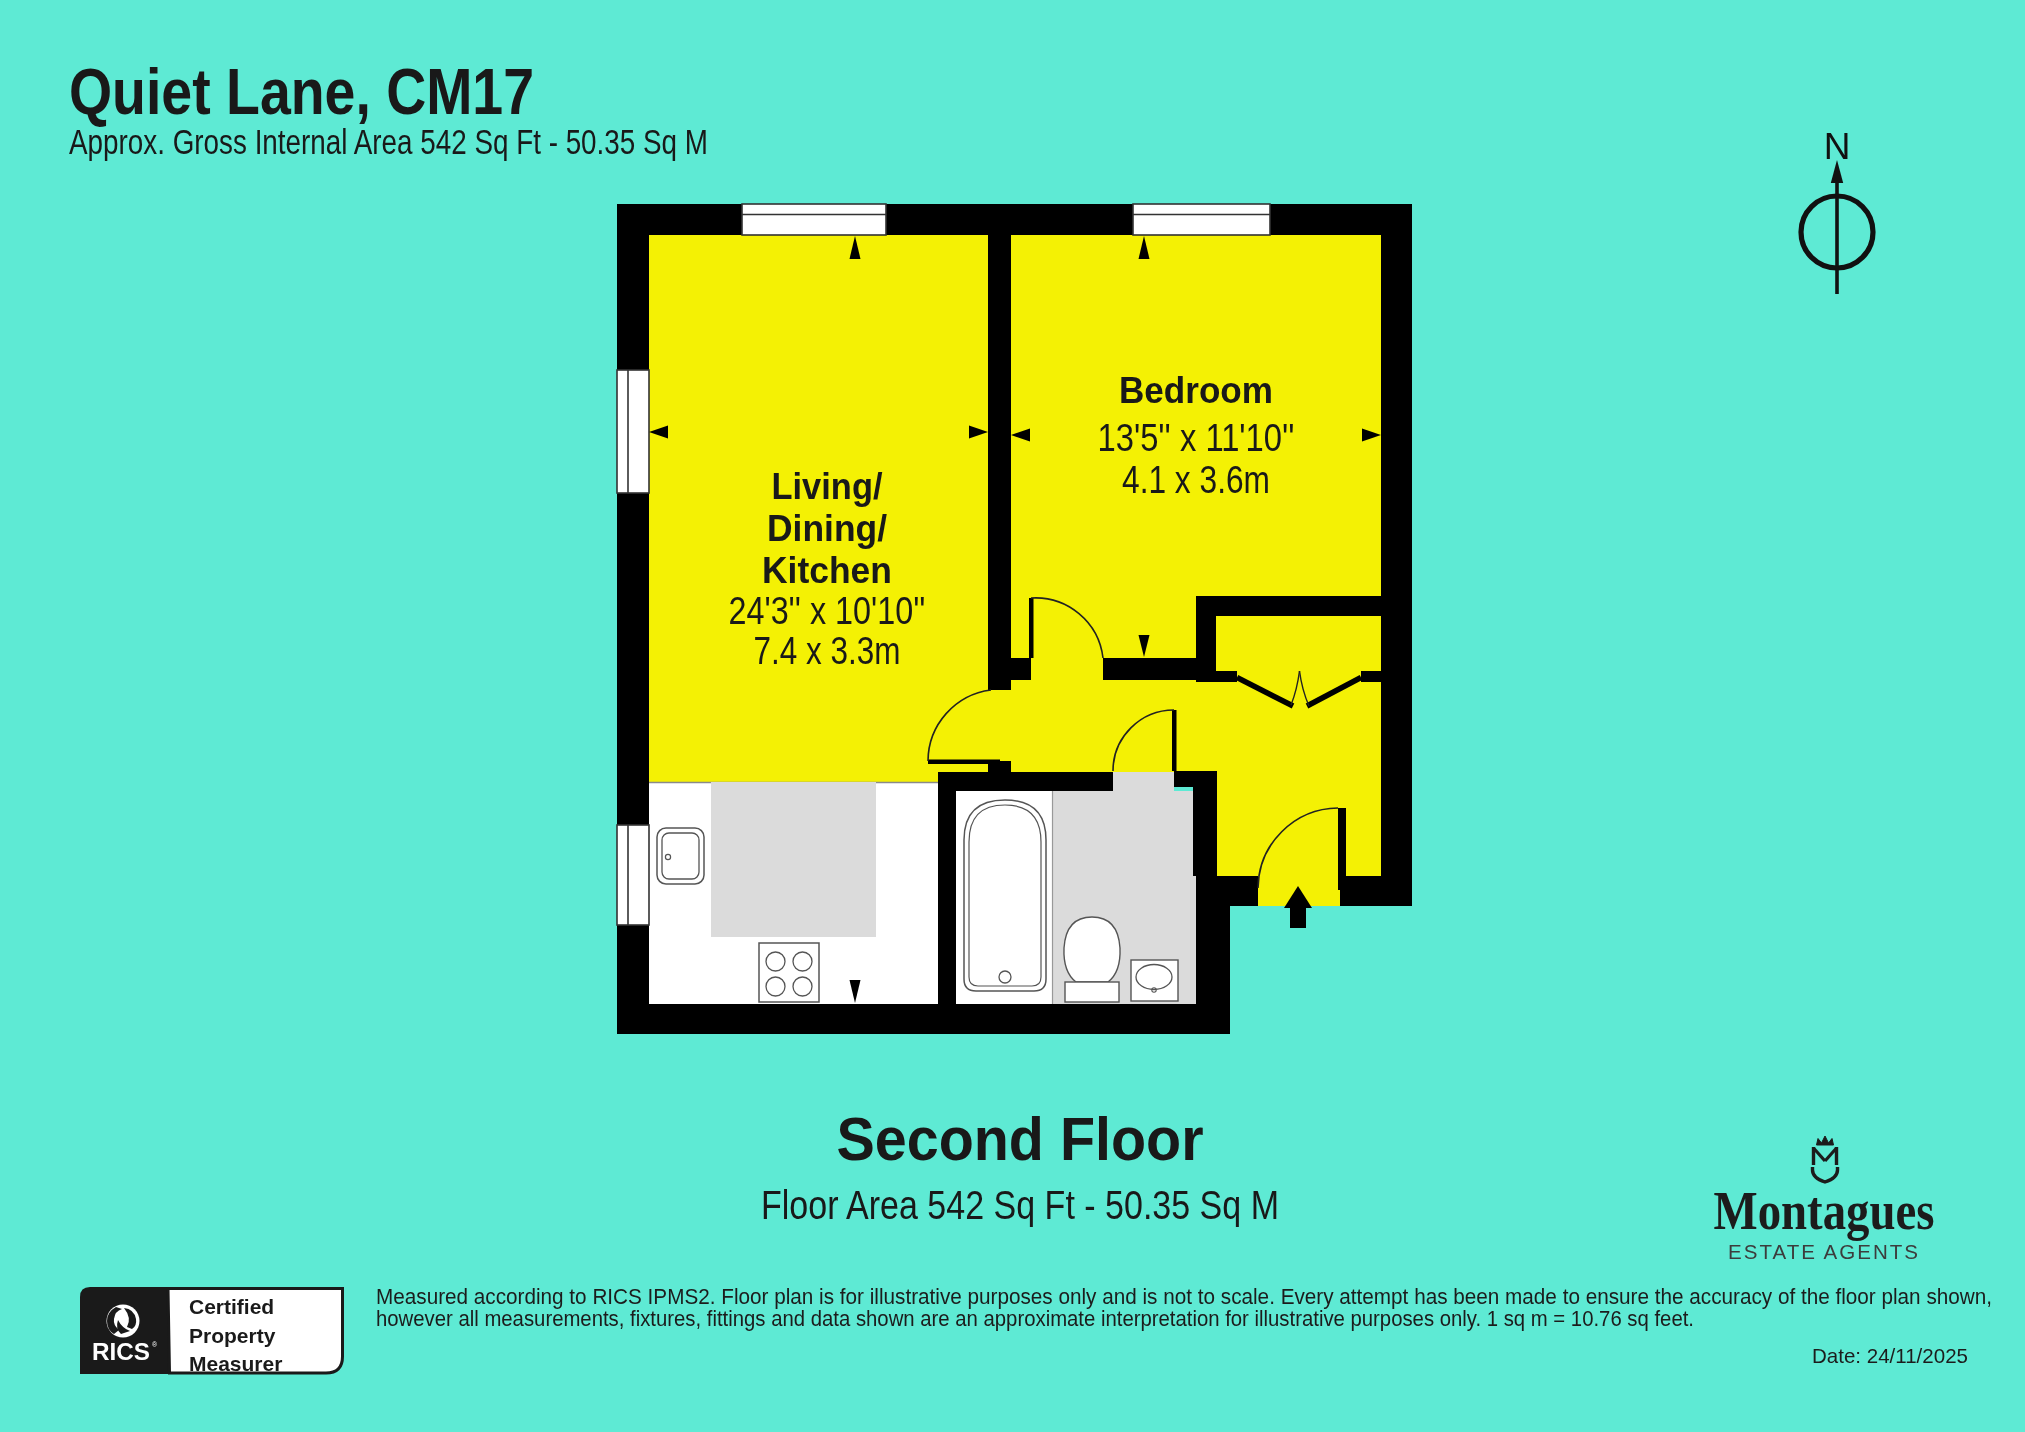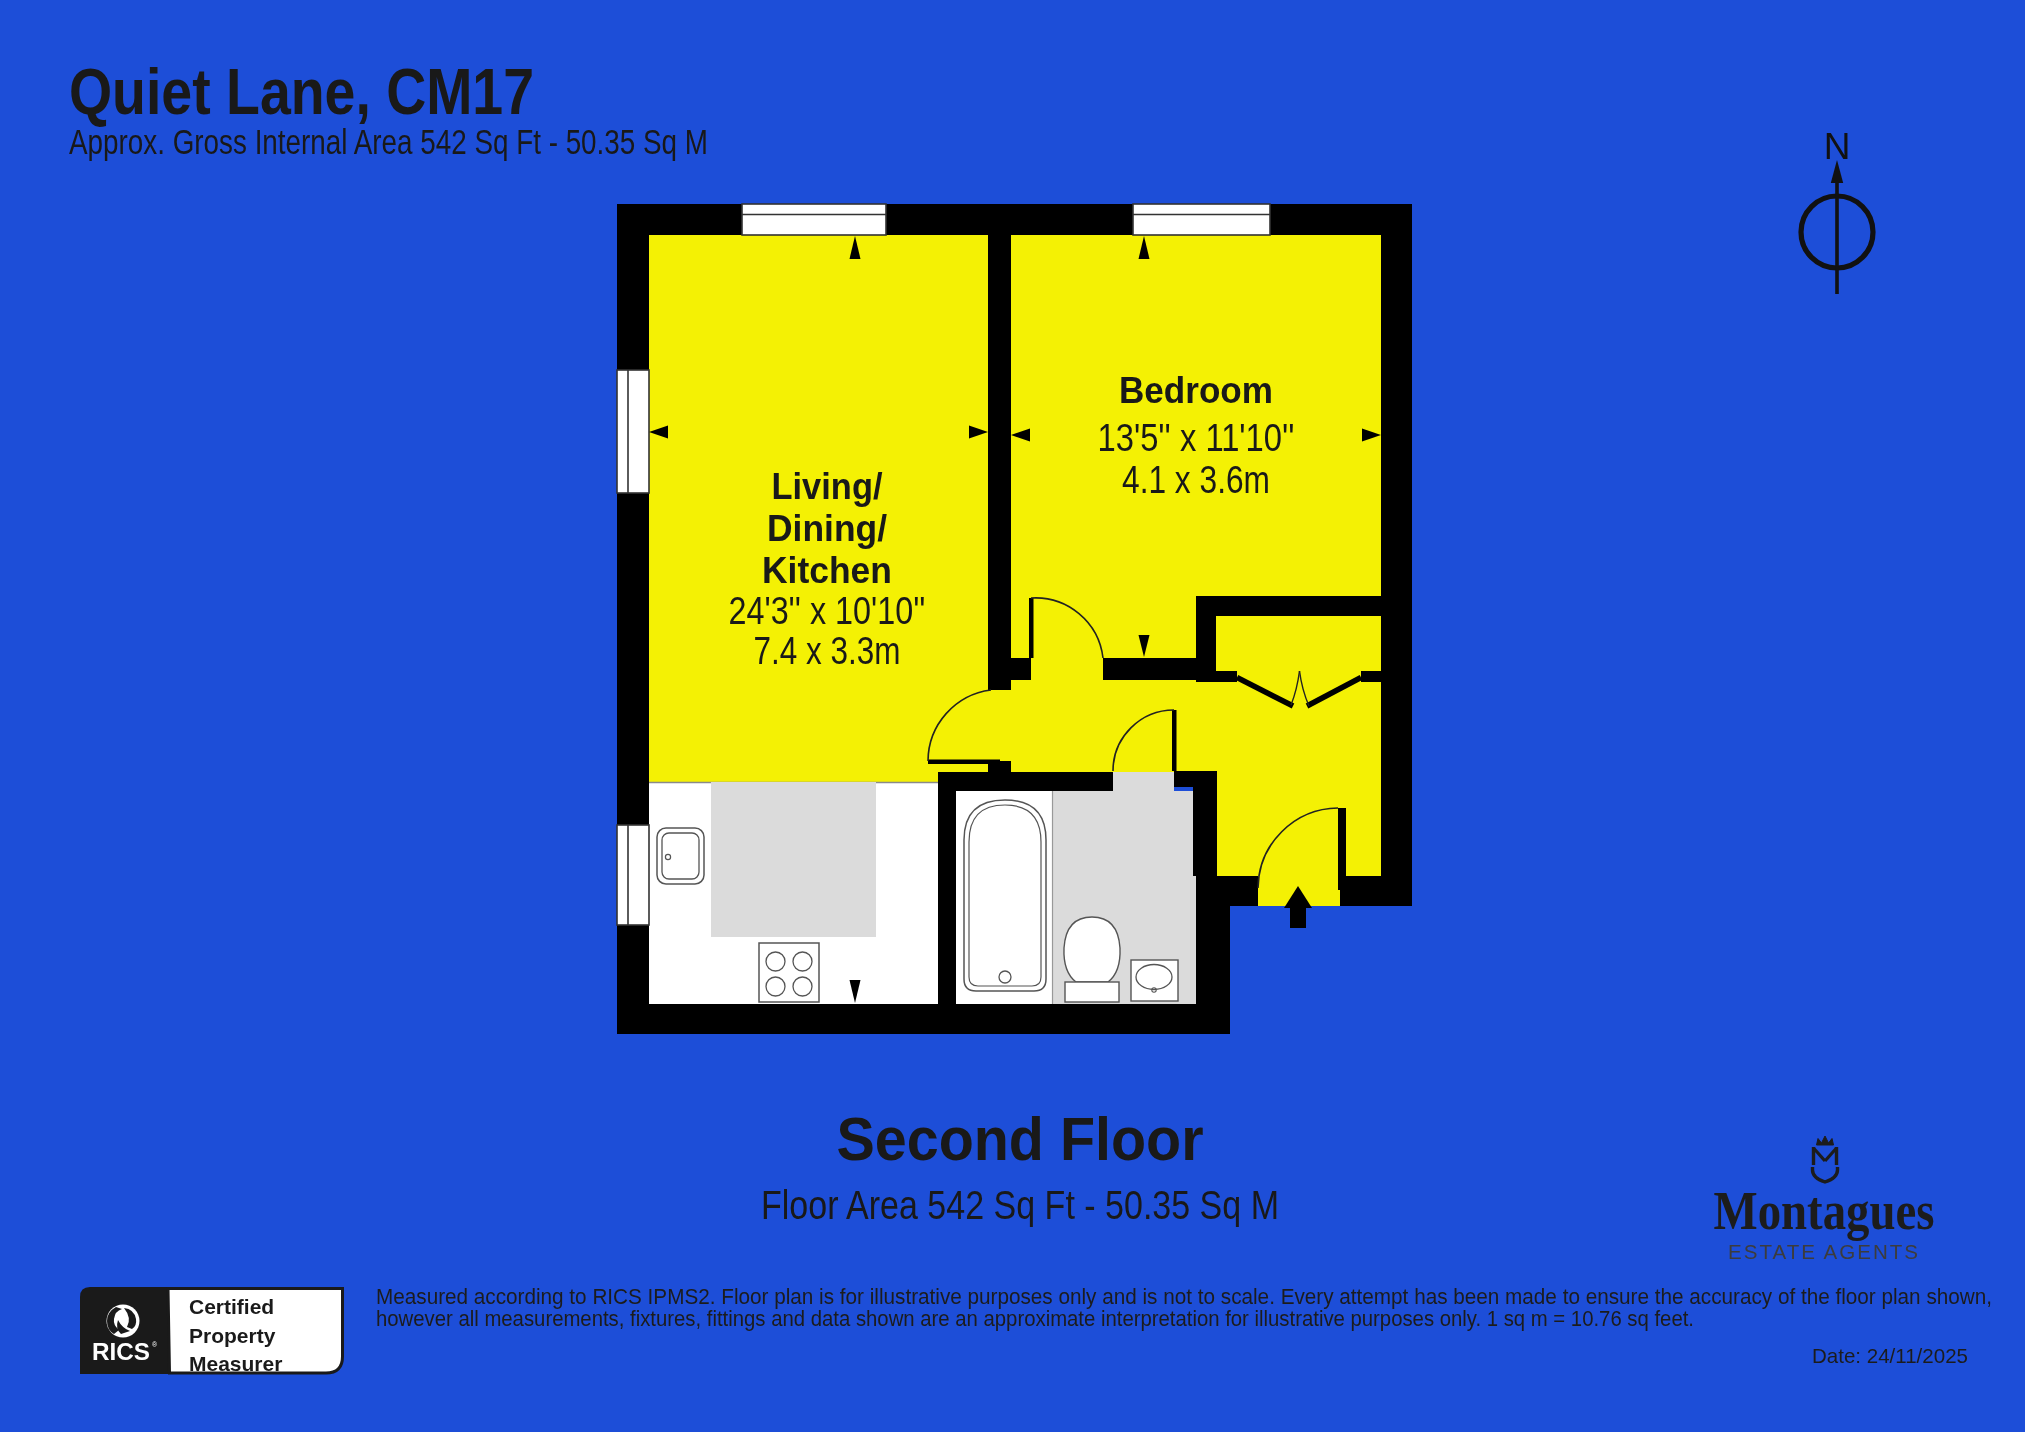--- a/index.html
+++ b/index.html
@@ -1,16 +1,16 @@
 <!DOCTYPE html>
 <html><head>
 <meta charset="utf-8">
 <style>
   html,body{margin:0;padding:0;background:#fff;}
-  .page{position:relative;width:2025px;height:1432px;background:#1d4ed8;overflow:hidden;
+  .page{position:relative;width:2025px;height:1432px;background:#5eead4;overflow:hidden;
         font-family:"Liberation Sans", sans-serif;text-align:right;}
   svg text{font-family:"Liberation Sans", sans-serif;}
   svg .serif{font-family:"Liberation Serif", serif;}
 </style>
 </head>
 <body>
 <div class="page">
 <svg width="2025" height="1432" viewBox="0 0 2025 1432">
 
 <text x="69" y="114" font-size="64" font-weight="bold" fill="#191919" textLength="465" lengthAdjust="spacingAndGlyphs">Quiet Lane, CM17</text>

